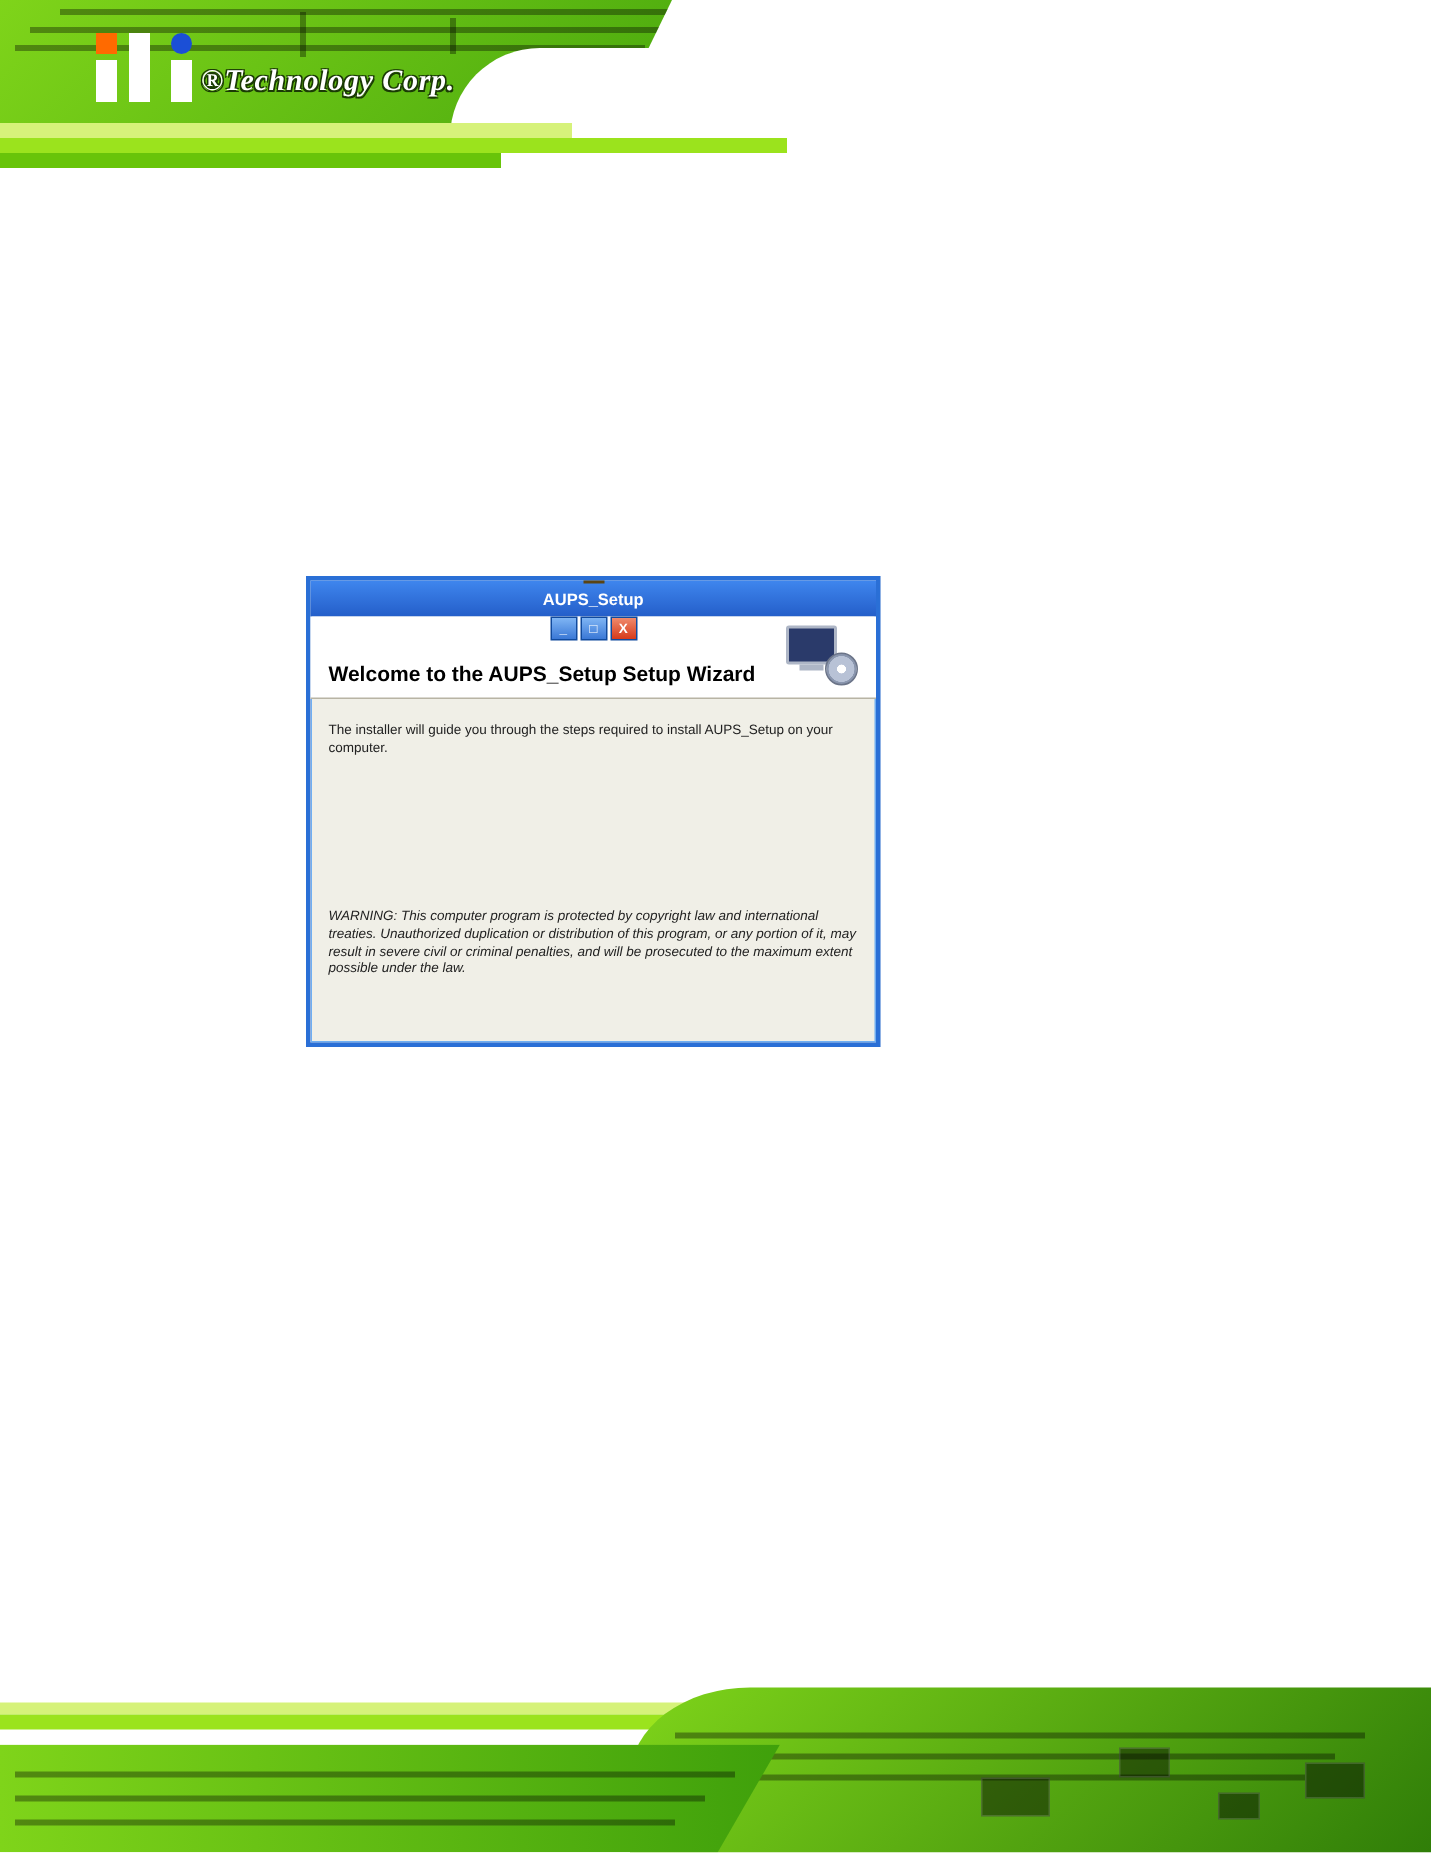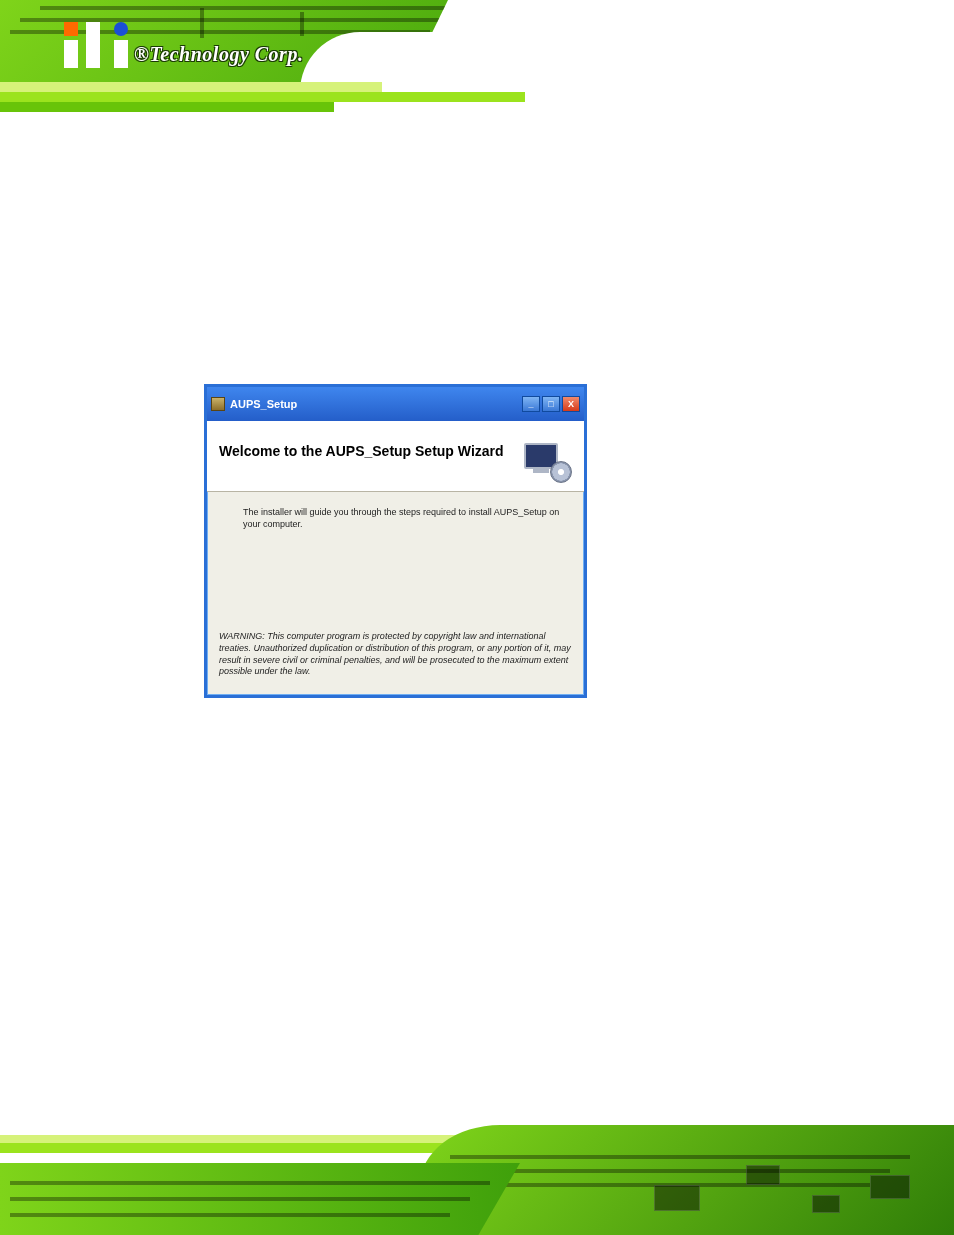--- a/index.html
+++ b/index.html
@@ -47,36 +47,36 @@
   .bt1 { top: 30px; left: 30px; width: 460px; }
   .bt2 { top: 44px; left: 50px; width: 420px; }
   .bt3 { top: 58px; left: 70px; width: 380px; }
   .bb-left { position: absolute; bottom: 0; left: 0; width: 520px; height: 72px; background: linear-gradient(90deg,#7fd41a,#3fa00b); clip-path: polygon(0 0, 100% 0, 92% 100%, 0 100%); overflow: hidden; }
   .bl1 { top: 18px; left: 10px; width: 480px; }
   .bl2 { top: 34px; left: 10px; width: 460px; }
   .bl3 { top: 50px; left: 10px; width: 440px; }
 
   
   .dialog-wrap { position: absolute; left: 204px; top: 384px; width: 383px; height: 314px; border: 3px solid #2a6fd6; background: #f0efe7; box-shadow: 0 0 0 1px #6faef2 inset; }
-  .titlebar { height: 24px; background: linear-gradient(#3f86ee,#245ec9); display: flex; align-items: center; padding: 17px 4px; color: #fff; font-size: 11px; font-weight: bold; gap: 5px; }
+  .titlebar { height: 24px; background: linear-gradient(#3f86ee,#245ec9); display: flex; align-items: center; padding: 0 4px; color: #fff; font-size: 11px; font-weight: bold; gap: 5px; flex-direction: column; }
   .tb-icon { width: 14px; height: 14px; background: linear-gradient(#c9b26a,#8e6f2a); border: 1px solid #5a4413; display: inline-block; }
   .tb-title { flex: 1; }
   .tb-btns { display: flex; gap: 2px; }
   .tb-btn { width: 18px; height: 16px; border: 1px solid #104a9e; display: flex; align-items: center; justify-content: center; font-size: 9px; font-weight: bold; }
   .tb-min { background: linear-gradient(#7fb5f4,#3a78d6); color: #fff; }
   .tb-max { background: linear-gradient(#7fb5f4,#3a78d6); color: #fff; }
   .tb-close { background: linear-gradient(#f08a6c,#d63a1a); color: #fff; }
-  .dlg-head { background: #fff; border-bottom: 1px solid #b8b4a4; padding: 22px 12px 8px; display: flex; align-items: flex-start; justify-content: space-between; min-height: 48px; }
+  .dlg-head { background: #fff; border-bottom: 1px solid #b8b4a4; padding: 6px 12px 8px; display: flex; align-items: flex-end; justify-content: space-between; min-height: 48px; }
   .dlg-head h1 { font-size: 14px; font-weight: bold; color: #000; }
   .head-icon { width: 48px; height: 40px; position: relative; }
   .monitor { position: absolute; width: 34px; height: 26px; background: #2a3a6a; border: 2px solid #aeb6c6; border-radius: 2px; top: 0; left: 0; }
   .monitor:after { content: ""; position: absolute; width: 16px; height: 4px; background: #aeb6c6; bottom: -6px; left: 7px; }
   .disc { position: absolute; width: 22px; height: 22px; border-radius: 50%; background: radial-gradient(circle,#fff 20%, #b8c2d6 22% 60%, #8a96ae 62% 100%); bottom: 0; right: 0; border: 1px solid #6b7488; }
   .dlg-body { padding: 14px 12px 10px; font-size: 9px; color: #222; height: 198px; position: relative; }
-  .body-intro { line-height: 1.35; margin-left: 24px; }
+  .body-intro { line-height: 1.35; }
   .body-warning { position: absolute; left: 12px; right: 12px; bottom: 12px; line-height: 1.3; font-style: italic; }
   .dlg-foot { border-top: 1px solid #b8b4a4; height: 34px; display: flex; align-items: center; justify-content: flex-end; gap: 10px; padding: 0 10px; }
   .btn { width: 62px; height: 18px; font-size: 10px; border: 1px solid #7a7a7a; background: #efeee6; display: flex; align-items: center; justify-content: center; box-shadow: 0 1px 0 #fff inset; }
   .btn.disabled { color: #9a9a9a; }
   .btn.primary { border: 1px solid #2a6fd6; box-shadow: 0 0 0 1px #7fb4f2 inset; }
   .u { text-decoration: underline; }
 </style>
 </head>
 <body>
 

